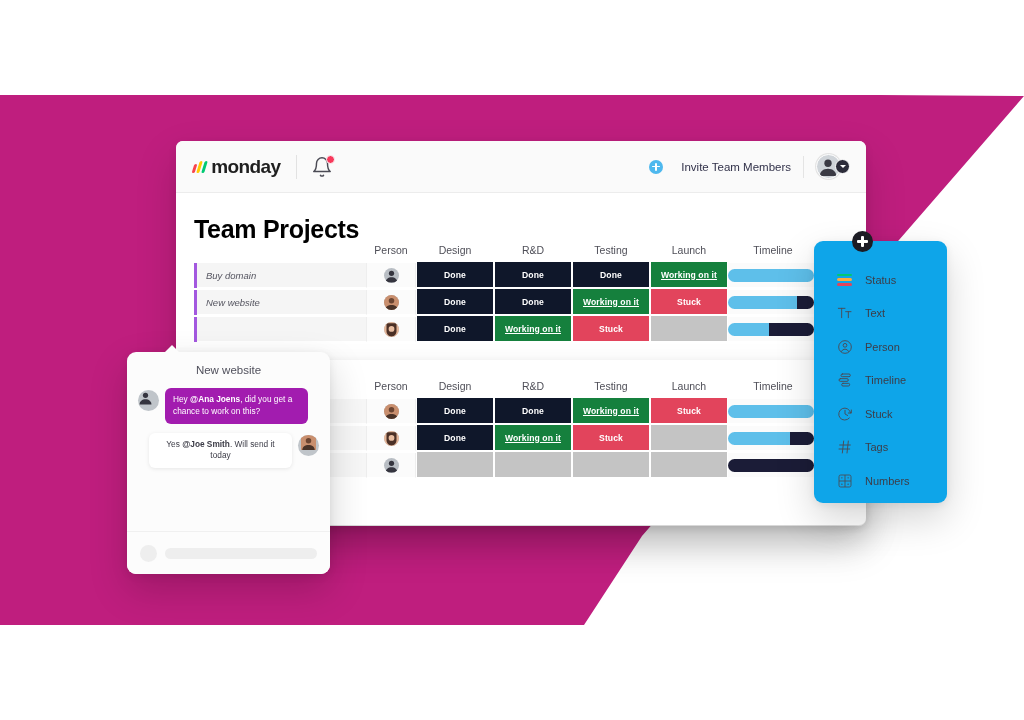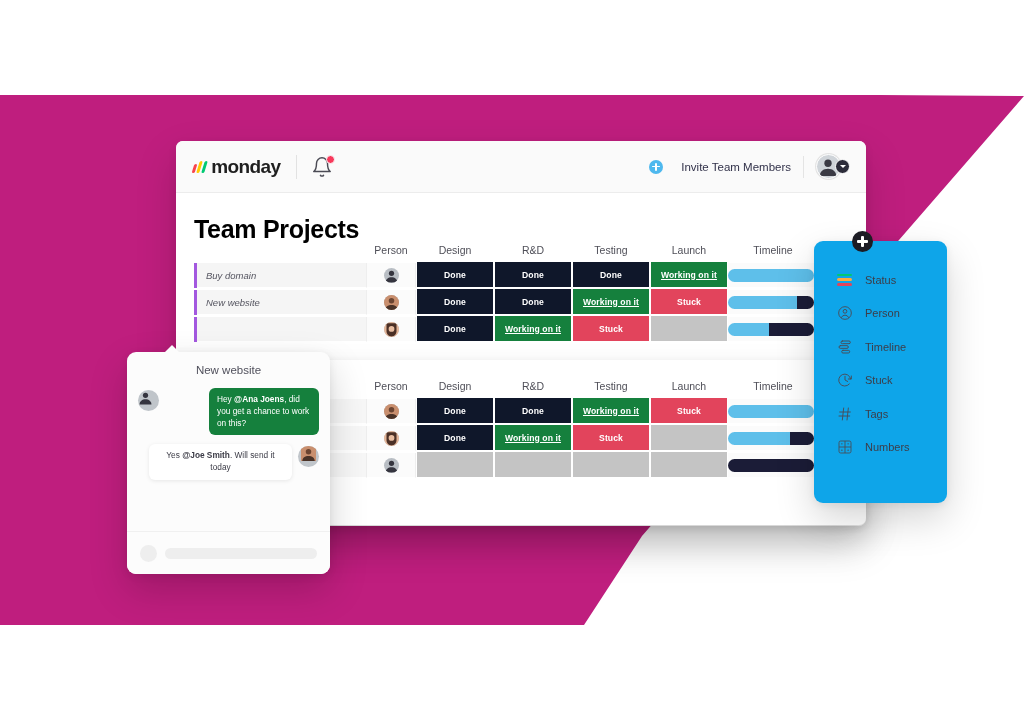--- a/index.html
+++ b/index.html
@@ -145,21 +145,21 @@
     border-bottom:9px solid #fcfcfc; z-index:3;
   }
   .chat-title{ text-align:center; font-size:11.5px; color:#50505c; padding:12px 0 6px; }
   .chat-list{ padding:6px 11px 0 11px; display:flex; flex-direction:column; gap:9px; }
   .msg{ display:flex; align-items:flex-start; gap:6px; }
   .msg.right{ justify-content:flex-end;text-align:center; }
   .msg-av{ width:21px;height:21px;border-radius:50%;background:#c0c5ca;overflow:hidden;flex:0 0 auto;margin-top:2px;}
   .bub{
     font-size:8.3px; line-height:1.42; padding:6px 8px; border-radius:6px; max-width:143px;
   }
-  .bub.green{ background:#15803d; color:#fff;margin-left:44px; }
+  .bub.green{ background:#a21caf; color:#fff; }
   .bub.white{ background:#fff; color:#3b3b46; box-shadow:0 1px 4px rgba(0,0,0,.09); }
   .bub b{ font-weight:700; }
   .chat-footer{
     position:absolute; left:0; bottom:0; width:100%; height:43px;
     background:#fcfcfc; border-top:1px solid #f0f0f0;
     display:flex; align-items:center; gap:8px; padding:0 13px;
   }
   .cf-circle{ width:17px;height:17px;border-radius:50%;background:#eeeeee; flex:0 0 auto;}
   .cf-bar{ flex:1; height:11px; border-radius:6px; background:#eeeeee; }
 
@@ -519,20 +519,29 @@
             <span class="ic-status">
               <i></i>
               <i></i>
               <i></i>
             </span>
           </span>
           <span class="mi-label">Status</span>
         </div>
         <div class="menu-item">
           <span class="mi-icon">
+            <svg width="16" height="16" viewBox="0 0 24 24" fill="none" stroke="#4a4a55" stroke-width="1.4" stroke-linecap="round">
+              <path d="M2 5h10M7 5v14"></path>
+              <path d="M13 10h8M17 10v9"></path>
+            </svg>
+          </span>
+          <span class="mi-label">Text</span>
+        </div>
+        <div class="menu-item">
+          <span class="mi-icon">
             <svg width="16" height="16" viewBox="0 0 24 24" fill="none" stroke="#4a4a55" stroke-width="1.4">
               <circle cx="12" cy="12" r="9.5"></circle>
               <circle cx="12" cy="9.5" r="2.8"></circle>
               <path d="M6.6 18.6a6 6 0 0 1 10.8 0" stroke-linecap="round"></path>
             </svg>
           </span>
           <span class="mi-label">Person</span>
         </div>
         <div class="menu-item">
           <span class="mi-icon">

